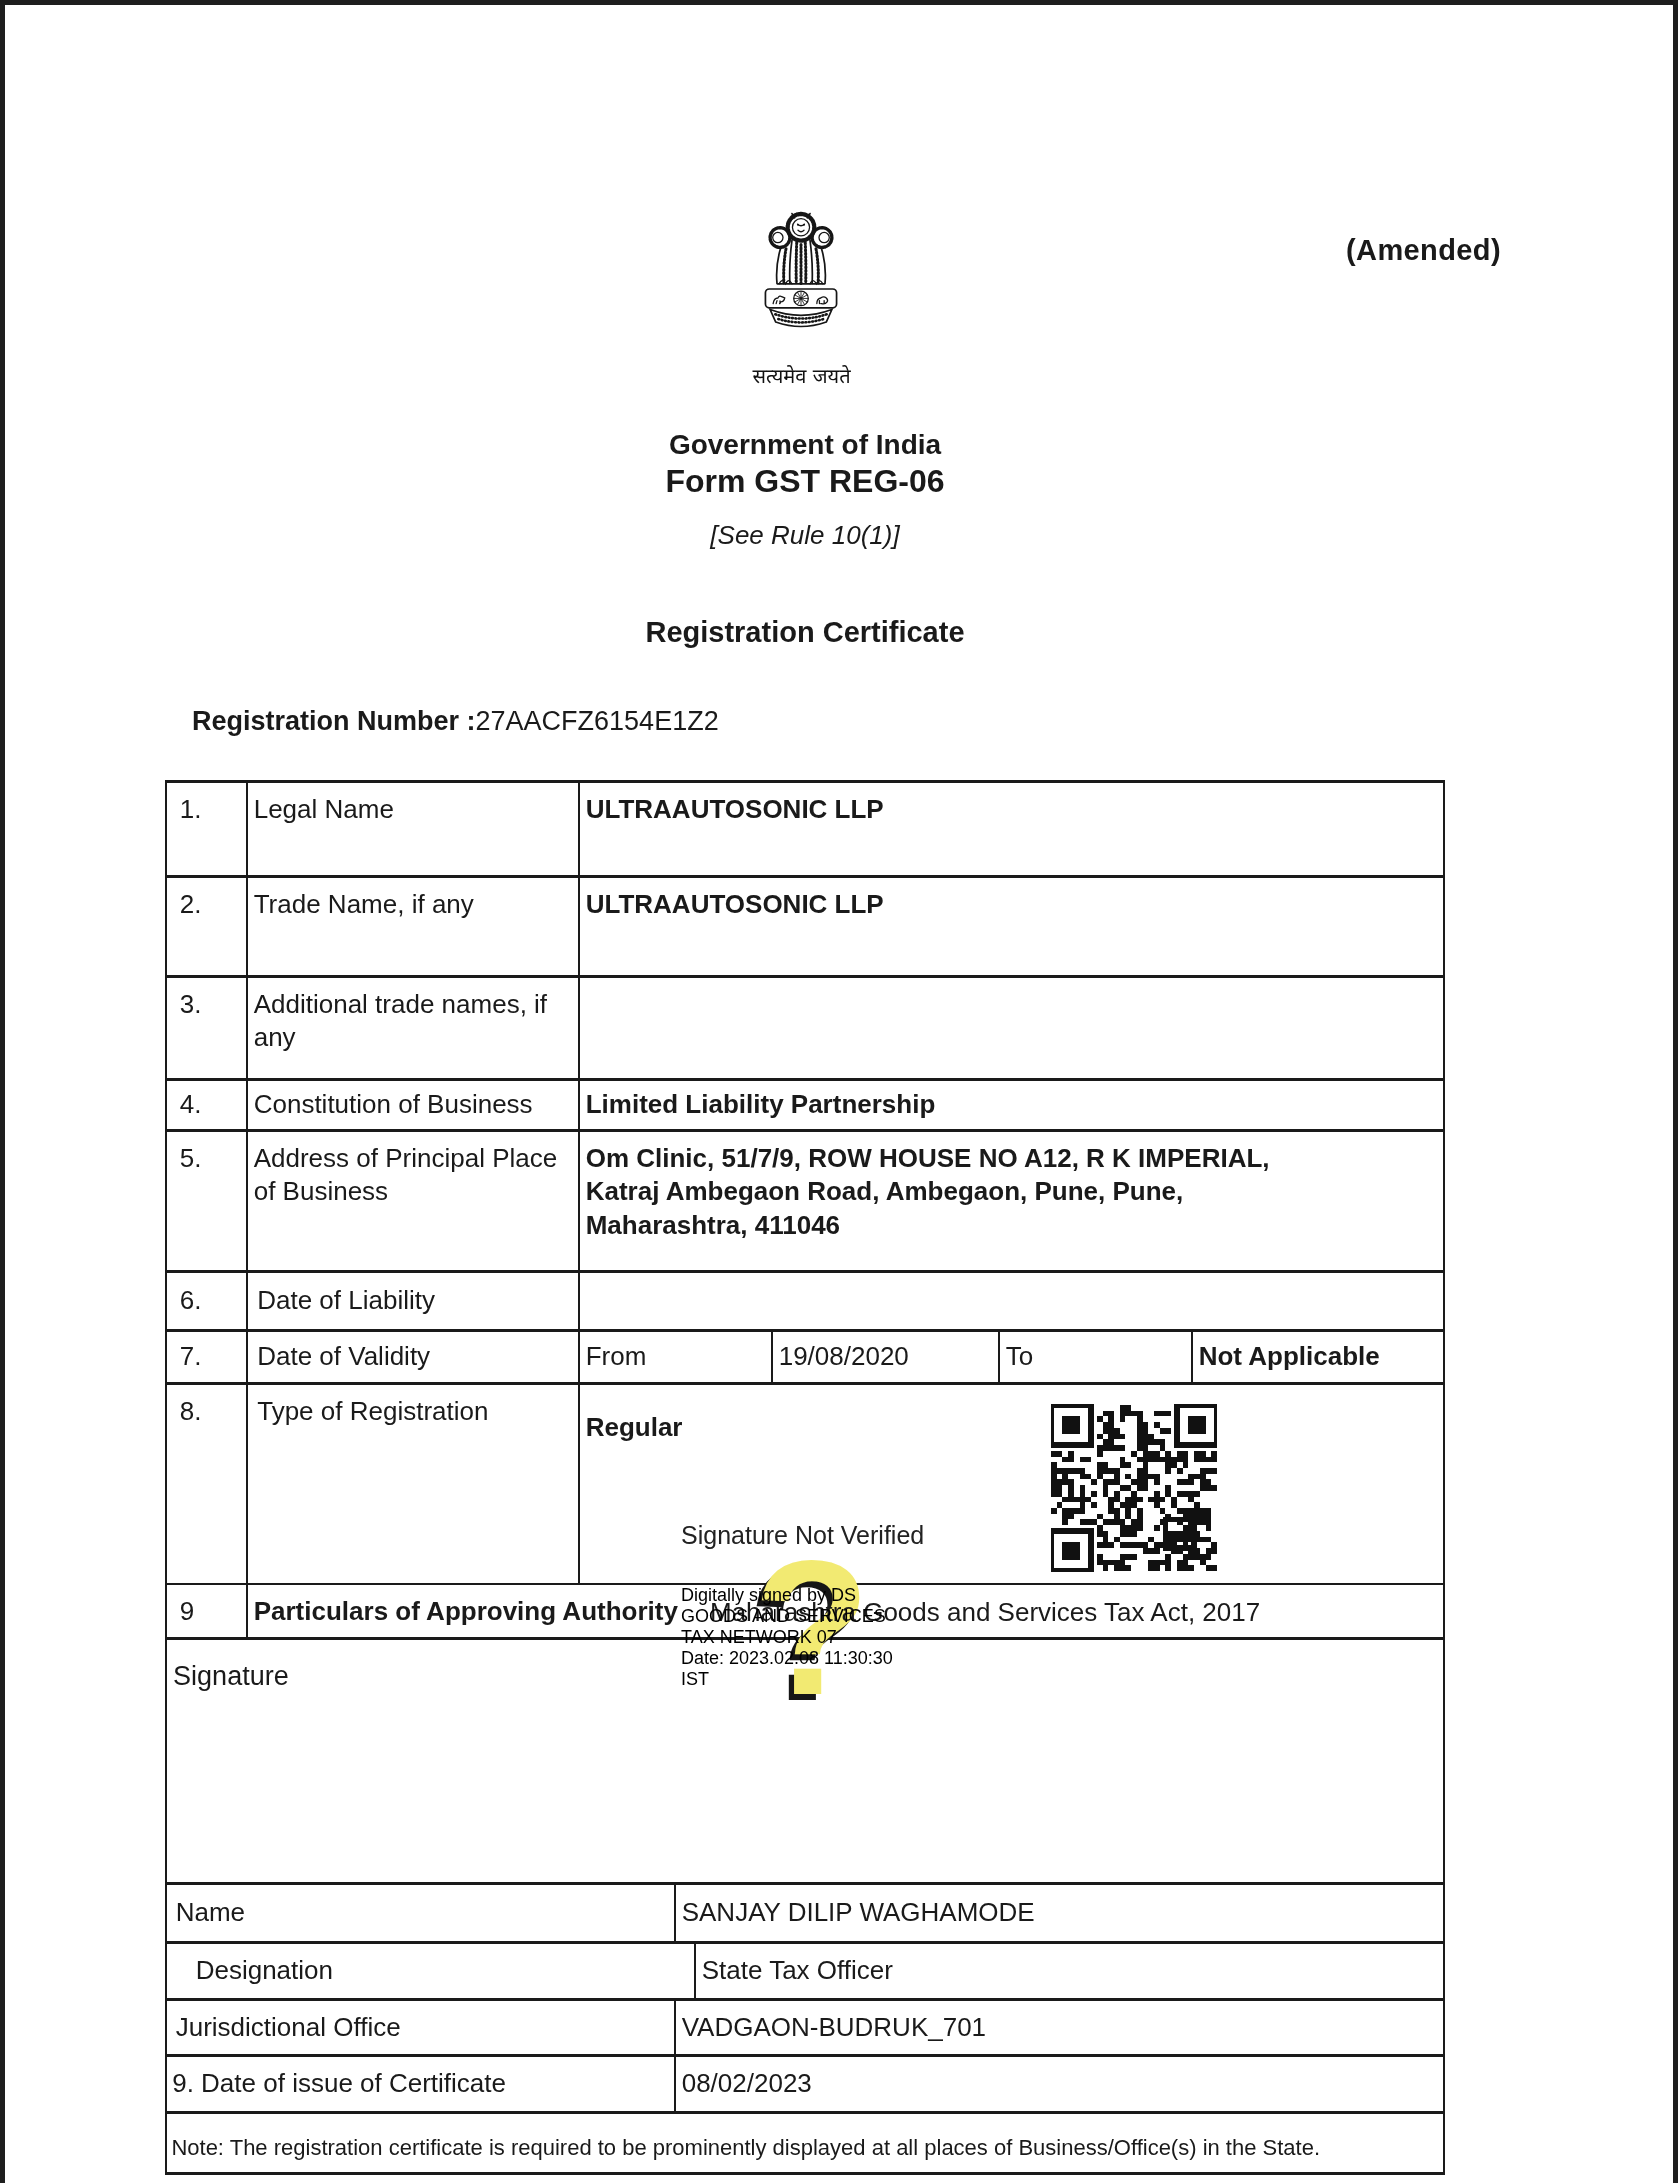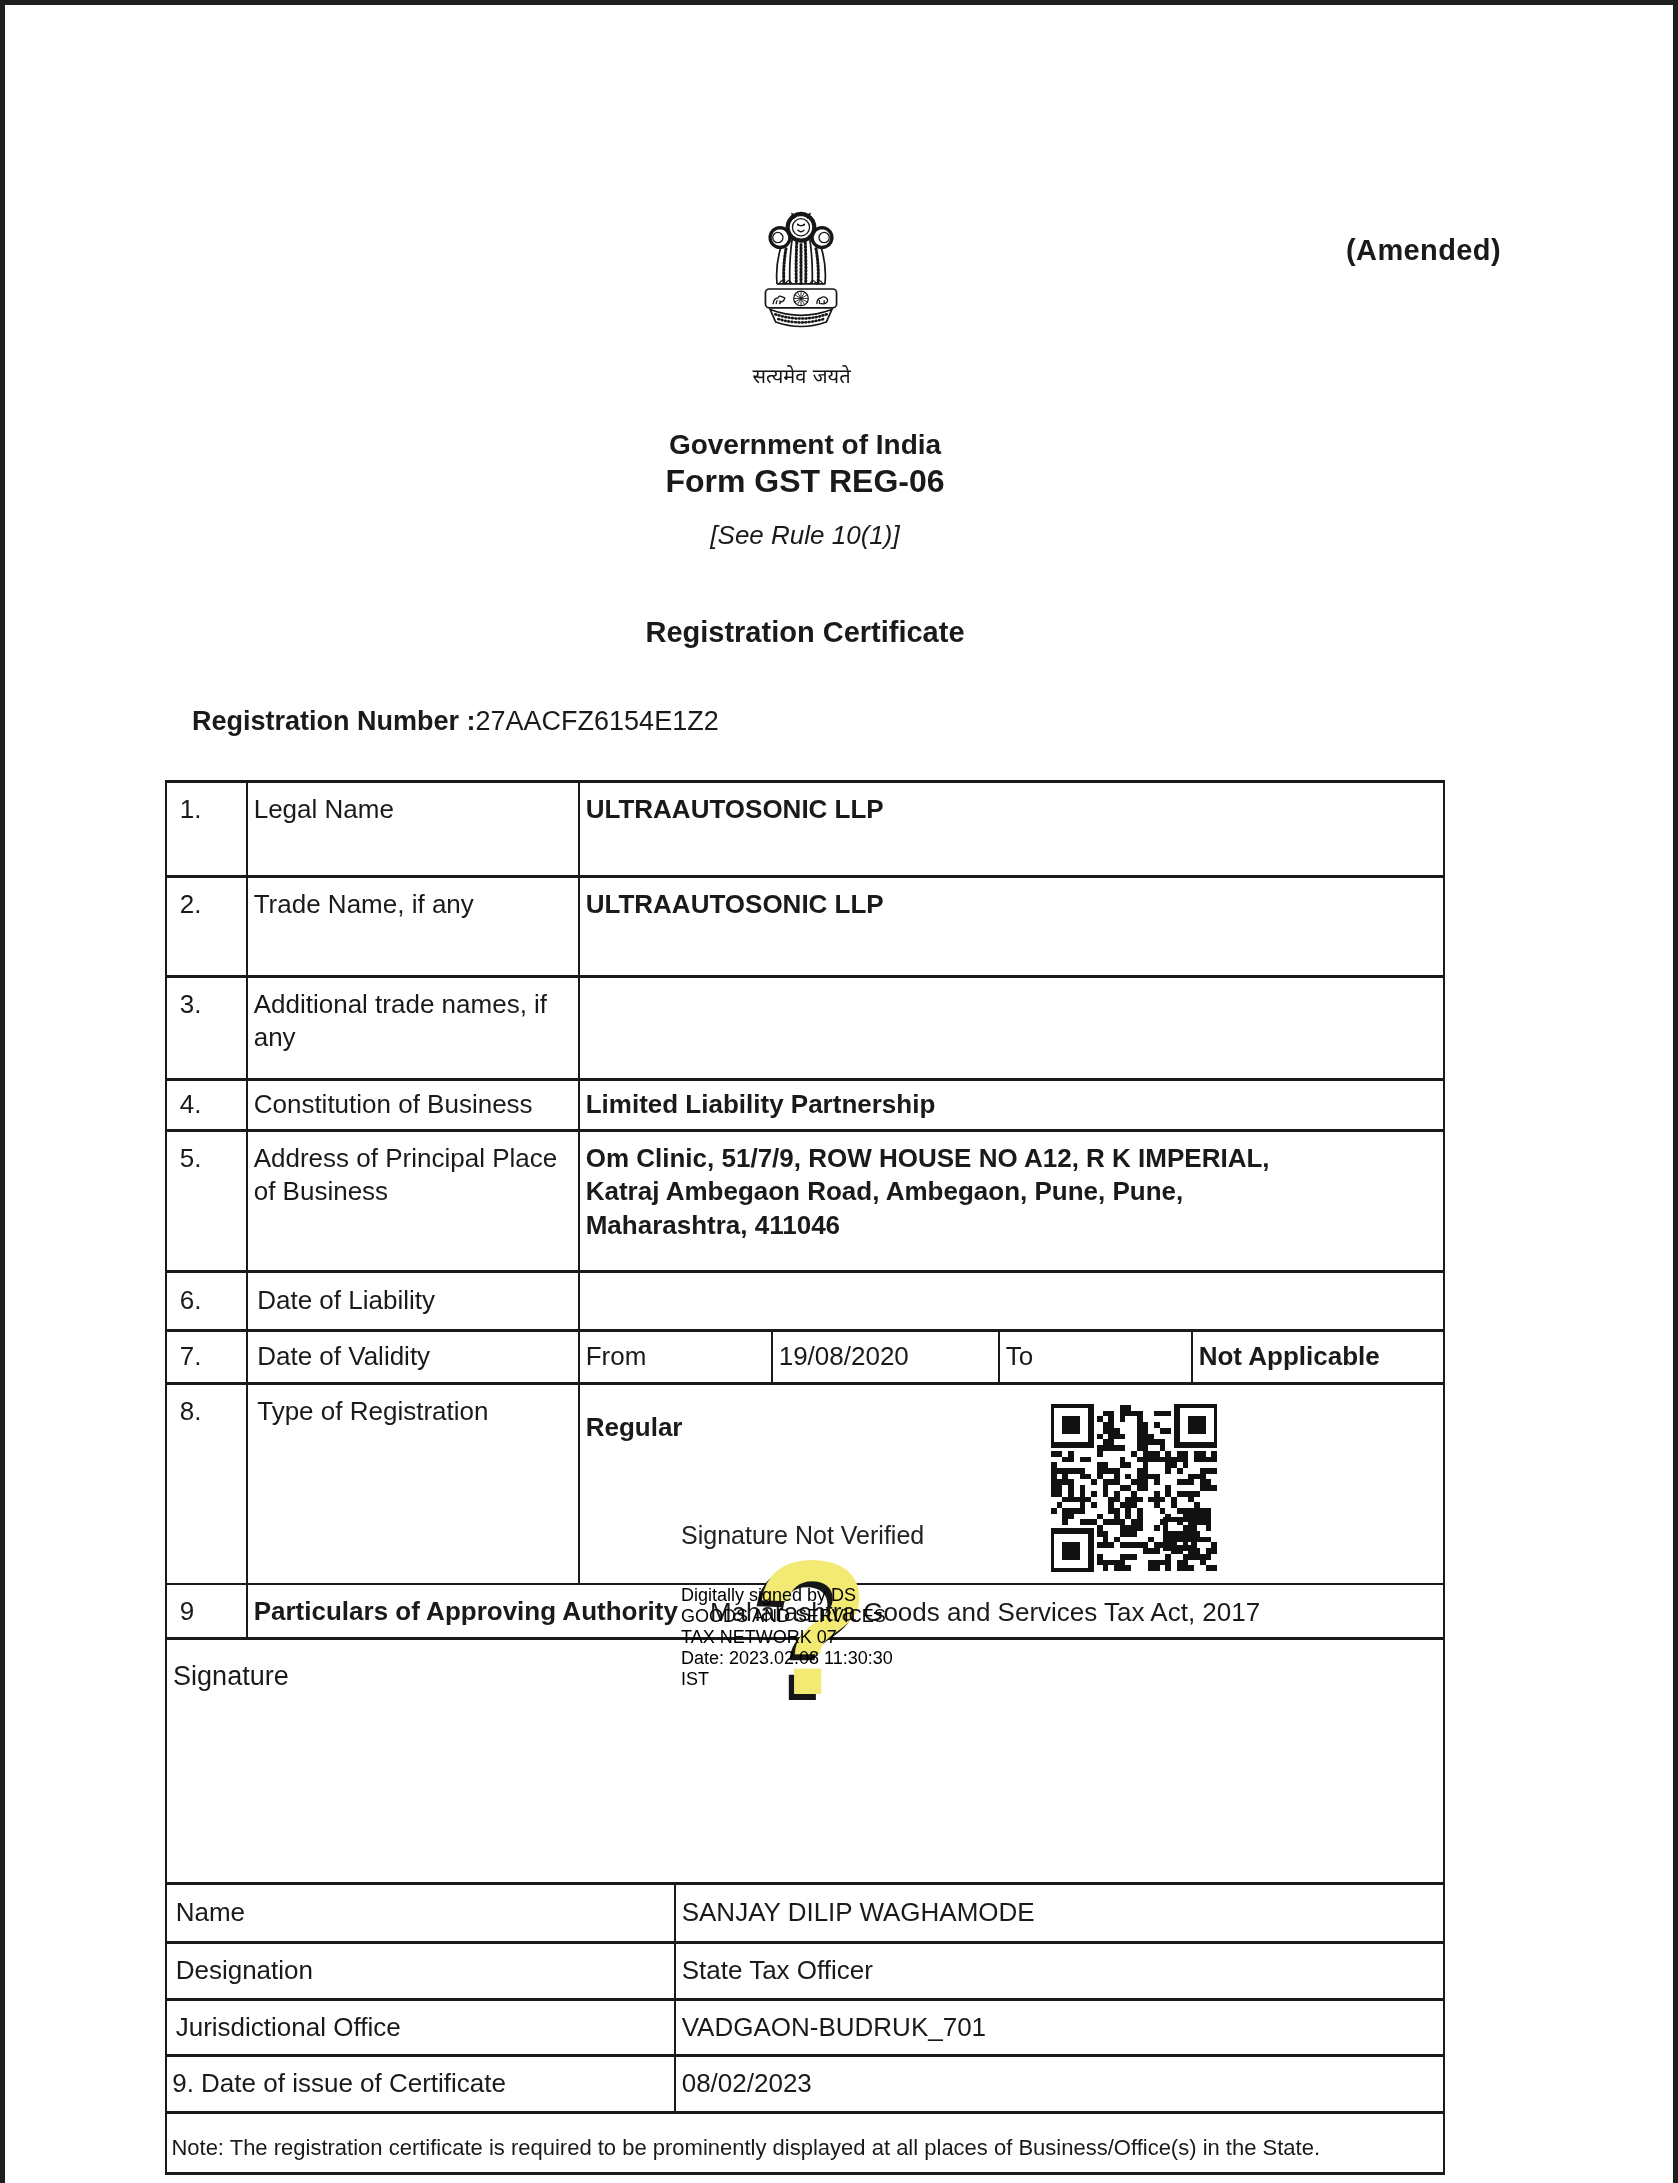--- a/index.html
+++ b/index.html
@@ -44,21 +44,21 @@
   .c-sub   { border-right:2.2px solid #1a1a1a; padding-left:5.7px; flex:none; box-sizing:border-box; }
   .w-from  { width:193px; }
   .w-fromv { width:227px; }
   .w-to    { width:193px; }
   .c-last  { border-right:none; }
   .r1 { height:95px; } .r2 { height:100px; } .r3 { height:103px; }
   .r4 { height:51px; } .r5 { height:141px; } .r6 { height:59px; }
   .r7 { height:53px; } .r8 { height:200px; } .r9 { height:55px; }
   .rsig { height:245px; }
   .rofficer { height:59px; }
-  .r-des { height:57px; } .r-jur { height:56px; } .r-date { height:57px; }
+  .r-des { height:57px;padding-left:20px; } .r-jur { height:56px; } .r-date { height:57px; }
   .r-note { height:58px; }
   .addr-wrap { width:751px; }
   .sig-label { padding-left:6.1px; padding-top:19px; font-size:27px; }
   .c-olabel { width:509px; border-right:2.2px solid #1a1a1a; padding-left:8.7px; flex:none; box-sizing:border-box; }
   .c-ovalue { flex:1; padding-left:5.7px; }
   .note-cell { width:100%; padding-left:4.4px; font-size:22px; display:flex; align-items:center; }
   .pad8 { padding-left:9.2px; }
 
   
   .regular-text { padding-top:26px; padding-left:5.7px; font-size:26px; }

